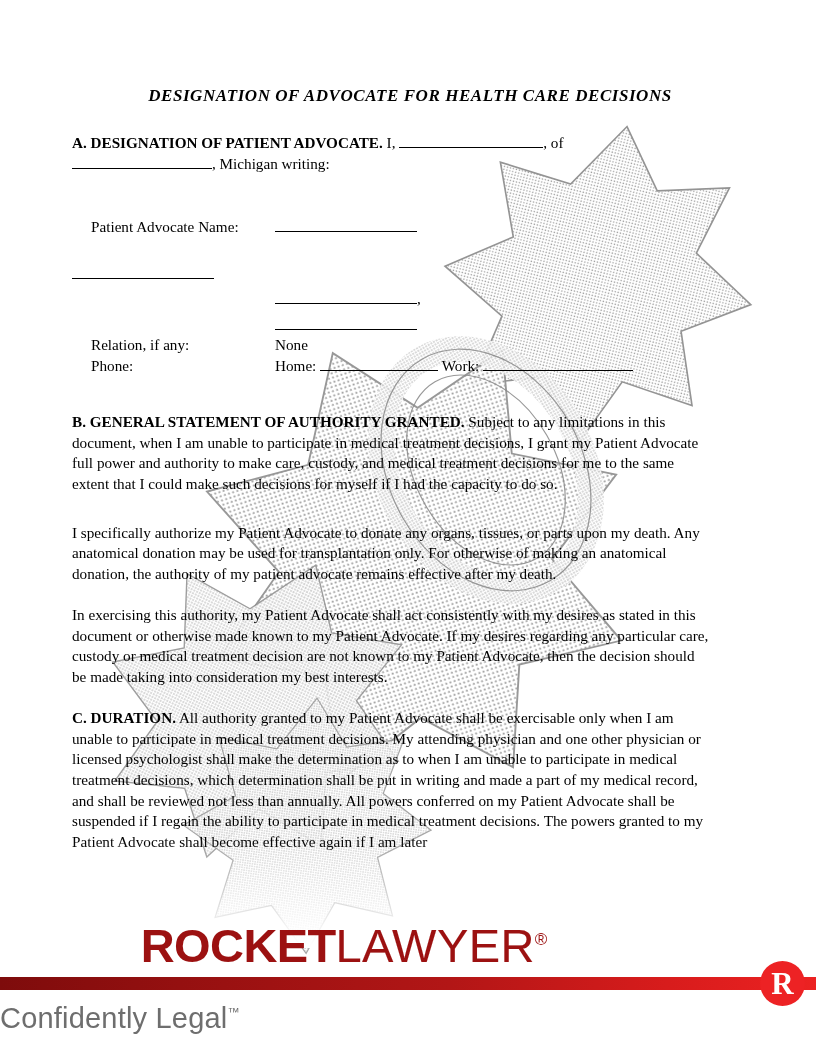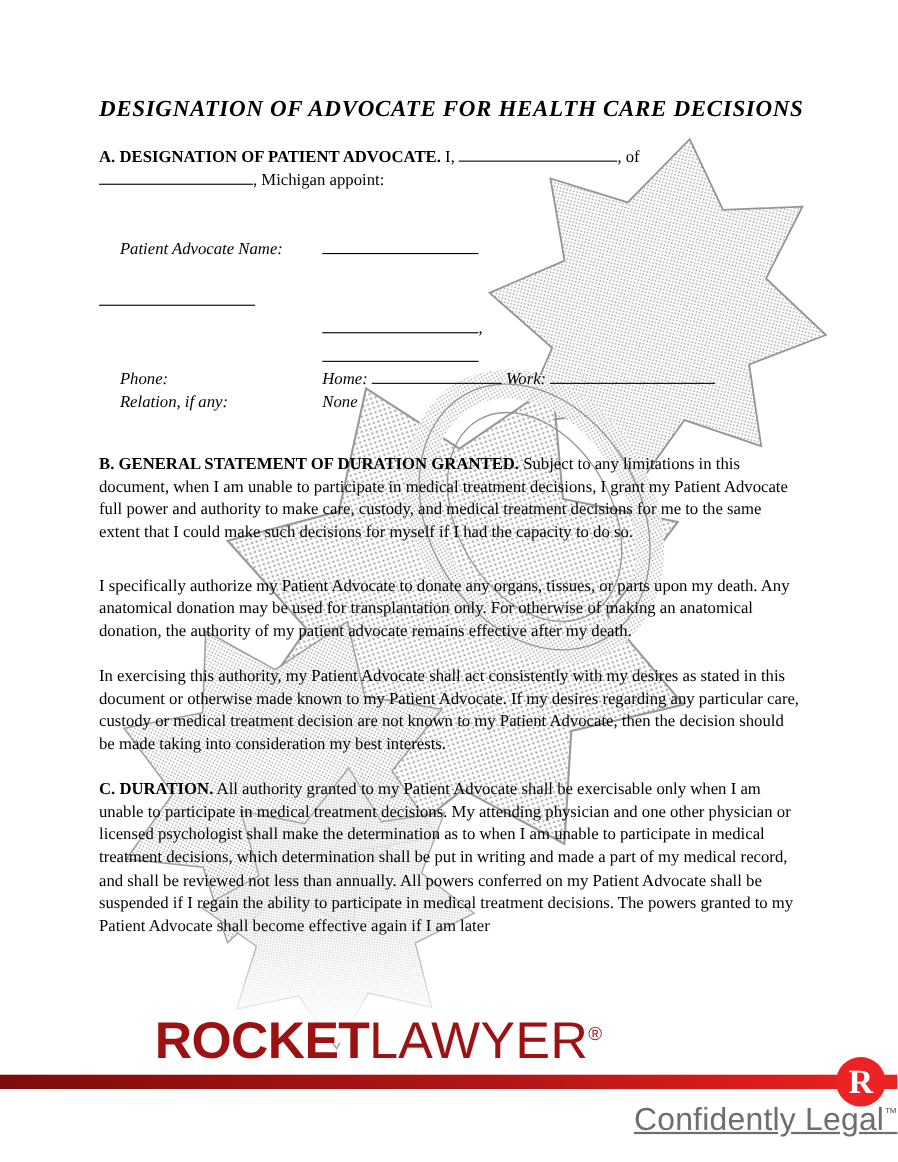--- a/index.html
+++ b/index.html
@@ -36,28 +36,28 @@
   }
 
   .page-title {
     position: absolute;
     left: 90px;
     top: 86px;
     width: 640px;
     text-align: center;
     font-weight: bold;
     font-style: italic;
-    font-size: 21px;
+    font-size: 17px;
     letter-spacing: 0.55px;
     white-space: nowrap;
   }
 
   .content {
     position: absolute;
-    left: 90px;
+    left: 72px;
     top: 133px;
     width: 637px;
   }
 
   p.para {
     margin: 0 0 14px 0;
     font-size: 15.2px;
     line-height: 1.352;
     text-align: left;
   }
@@ -67,21 +67,20 @@
   
   .fields {
     margin: 17px 0 0 0;
     position: relative;
     font-size: 15.2px;
     line-height: 1.352;
   }
   .frow {
     display: flex;
     align-items: center;
-    font-style: italic;
   }
   .frow .flabel {
     width: 203px;
     flex: 0 0 203px;
     padding-left: 19px;
     box-sizing: border-box;
   }
   .frow .fval { flex: 1 1 auto; white-space: nowrap; }
   .gap-lg { height: 26px; }
   .gap-sm { height: 5px; }
@@ -169,27 +168,26 @@
     font-weight: bold;
     font-size: 31px;
     line-height: 45px;
     text-align: center;
   }
   .tagline {
     position: absolute;
     left: 0;
     top: 102px;
     width: 816px;
-    text-align: right;
+    text-align: left;
     font-family: "Liberation Sans", "DejaVu Sans", sans-serif;
     font-size: 29px;
     color: #6E6E6E;
     letter-spacing: 0.2px;
     white-space: nowrap;
-    text-decoration: underline;
   }
   .tagline .tm {
     font-size: 12px;
     vertical-align: 12px;
   }
 </style>
 </head>
 <body>
 
 <div id="watermark-layer">
@@ -233,21 +231,21 @@
 <div id="doc">
 
   <div class="page-title">DESIGNATION OF ADVOCATE FOR HEALTH CARE DECISIONS</div>
 
   <div class="content">
 
     <p class="para">
       <span class="b">A. DESIGNATION OF PATIENT ADVOCATE.</span>
       <span>I,</span>
       <span class="ul-inline"></span><span>, of</span><br>
-      <span class="ul-inline2"></span><span>, Michigan appoint:</span>
+      <span class="ul-inline2"></span><span>, Michigan writing:</span>
     </p>
 
     <div class="fields">
       <div class="gap-lg"></div>
 
       <div class="frow">
         <div class="flabel">Patient Advocate Name:</div>
         <div class="fval"><span class="ul-long"></span></div>
       </div>
 
@@ -262,43 +260,43 @@
       <div class="frow">
         <div class="flabel">&nbsp;</div>
         <div class="fval"><span class="ul-long"></span><span>,</span></div>
       </div>
 
       <div class="gap-sm"></div>
 
       <div class="frow">
         <div class="flabel">&nbsp;</div>
         <div class="fval"><span class="ul-long"></span></div>
+      </div>
+
+      <div class="frow">
+        <div class="flabel">Relation, if any:</div>
+        <div class="fval">None</div>
       </div>
 
       <div class="frow">
         <div class="flabel">Phone:</div>
         <div class="fval"><span>Home:</span>
           <span class="ul-phone"></span>
           <span>Work:</span>
           <span class="ul-work"></span></div>
       </div>
-
-      <div class="frow">
-        <div class="flabel">Relation, if any:</div>
-        <div class="fval">None</div>
-      </div>
     </div>
 
     <div style="height:29px"></div>
 
 
     <div style="height:7px"></div>
 
     <p class="para">
-      <span class="b">B. GENERAL STATEMENT OF DURATION GRANTED.</span>
+      <span class="b">B. GENERAL STATEMENT OF AUTHORITY GRANTED.</span>
       <span>Subject to any limitations in this document, when I am unable to participate in medical treatment decisions, I grant my Patient Advocate full power and authority to make care, custody, and medical treatment decisions for me to the same extent that I could make such decisions for myself if I had the capacity to do so.</span>
     </p>
 
     <div style="height:7px"></div>
 
 
     <div style="height:7px"></div>
 
     <p class="para">I specifically authorize my Patient Advocate to donate any organs, tissues, or parts upon my death. Any anatomical donation may be used for transplantation only. For otherwise of making an anatomical donation, the authority of my patient advocate remains effective after my death.</p>
 

